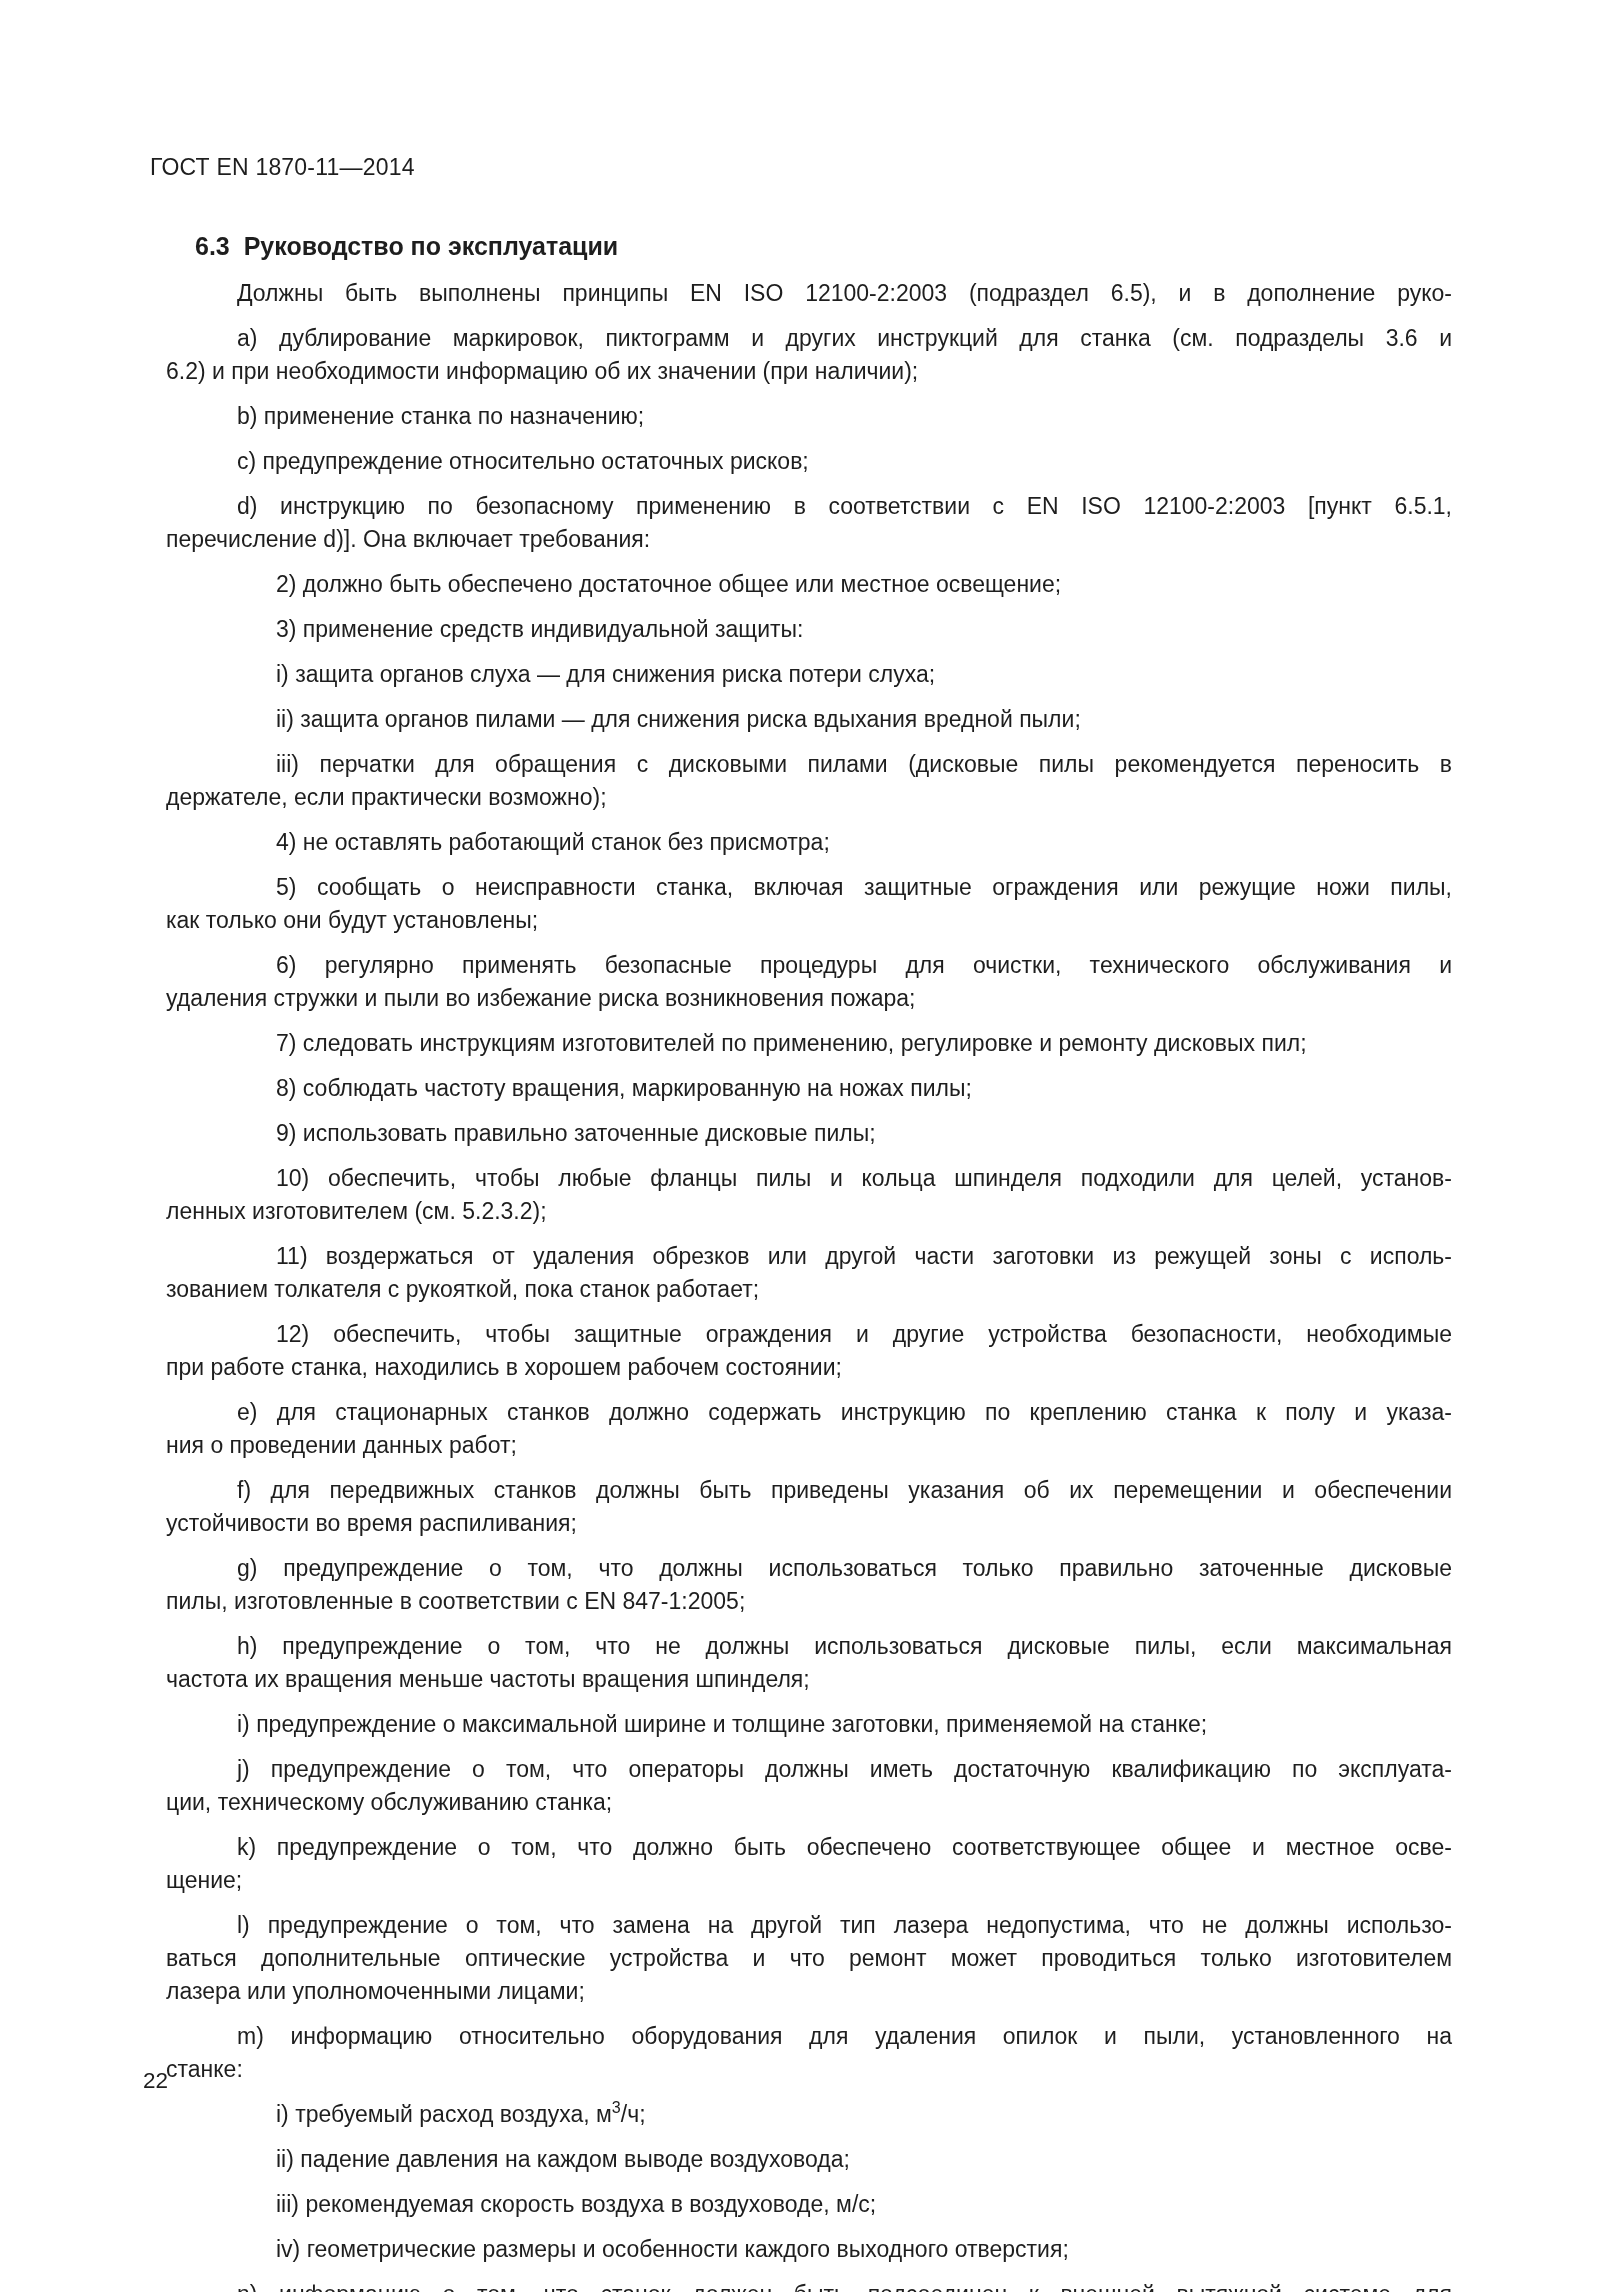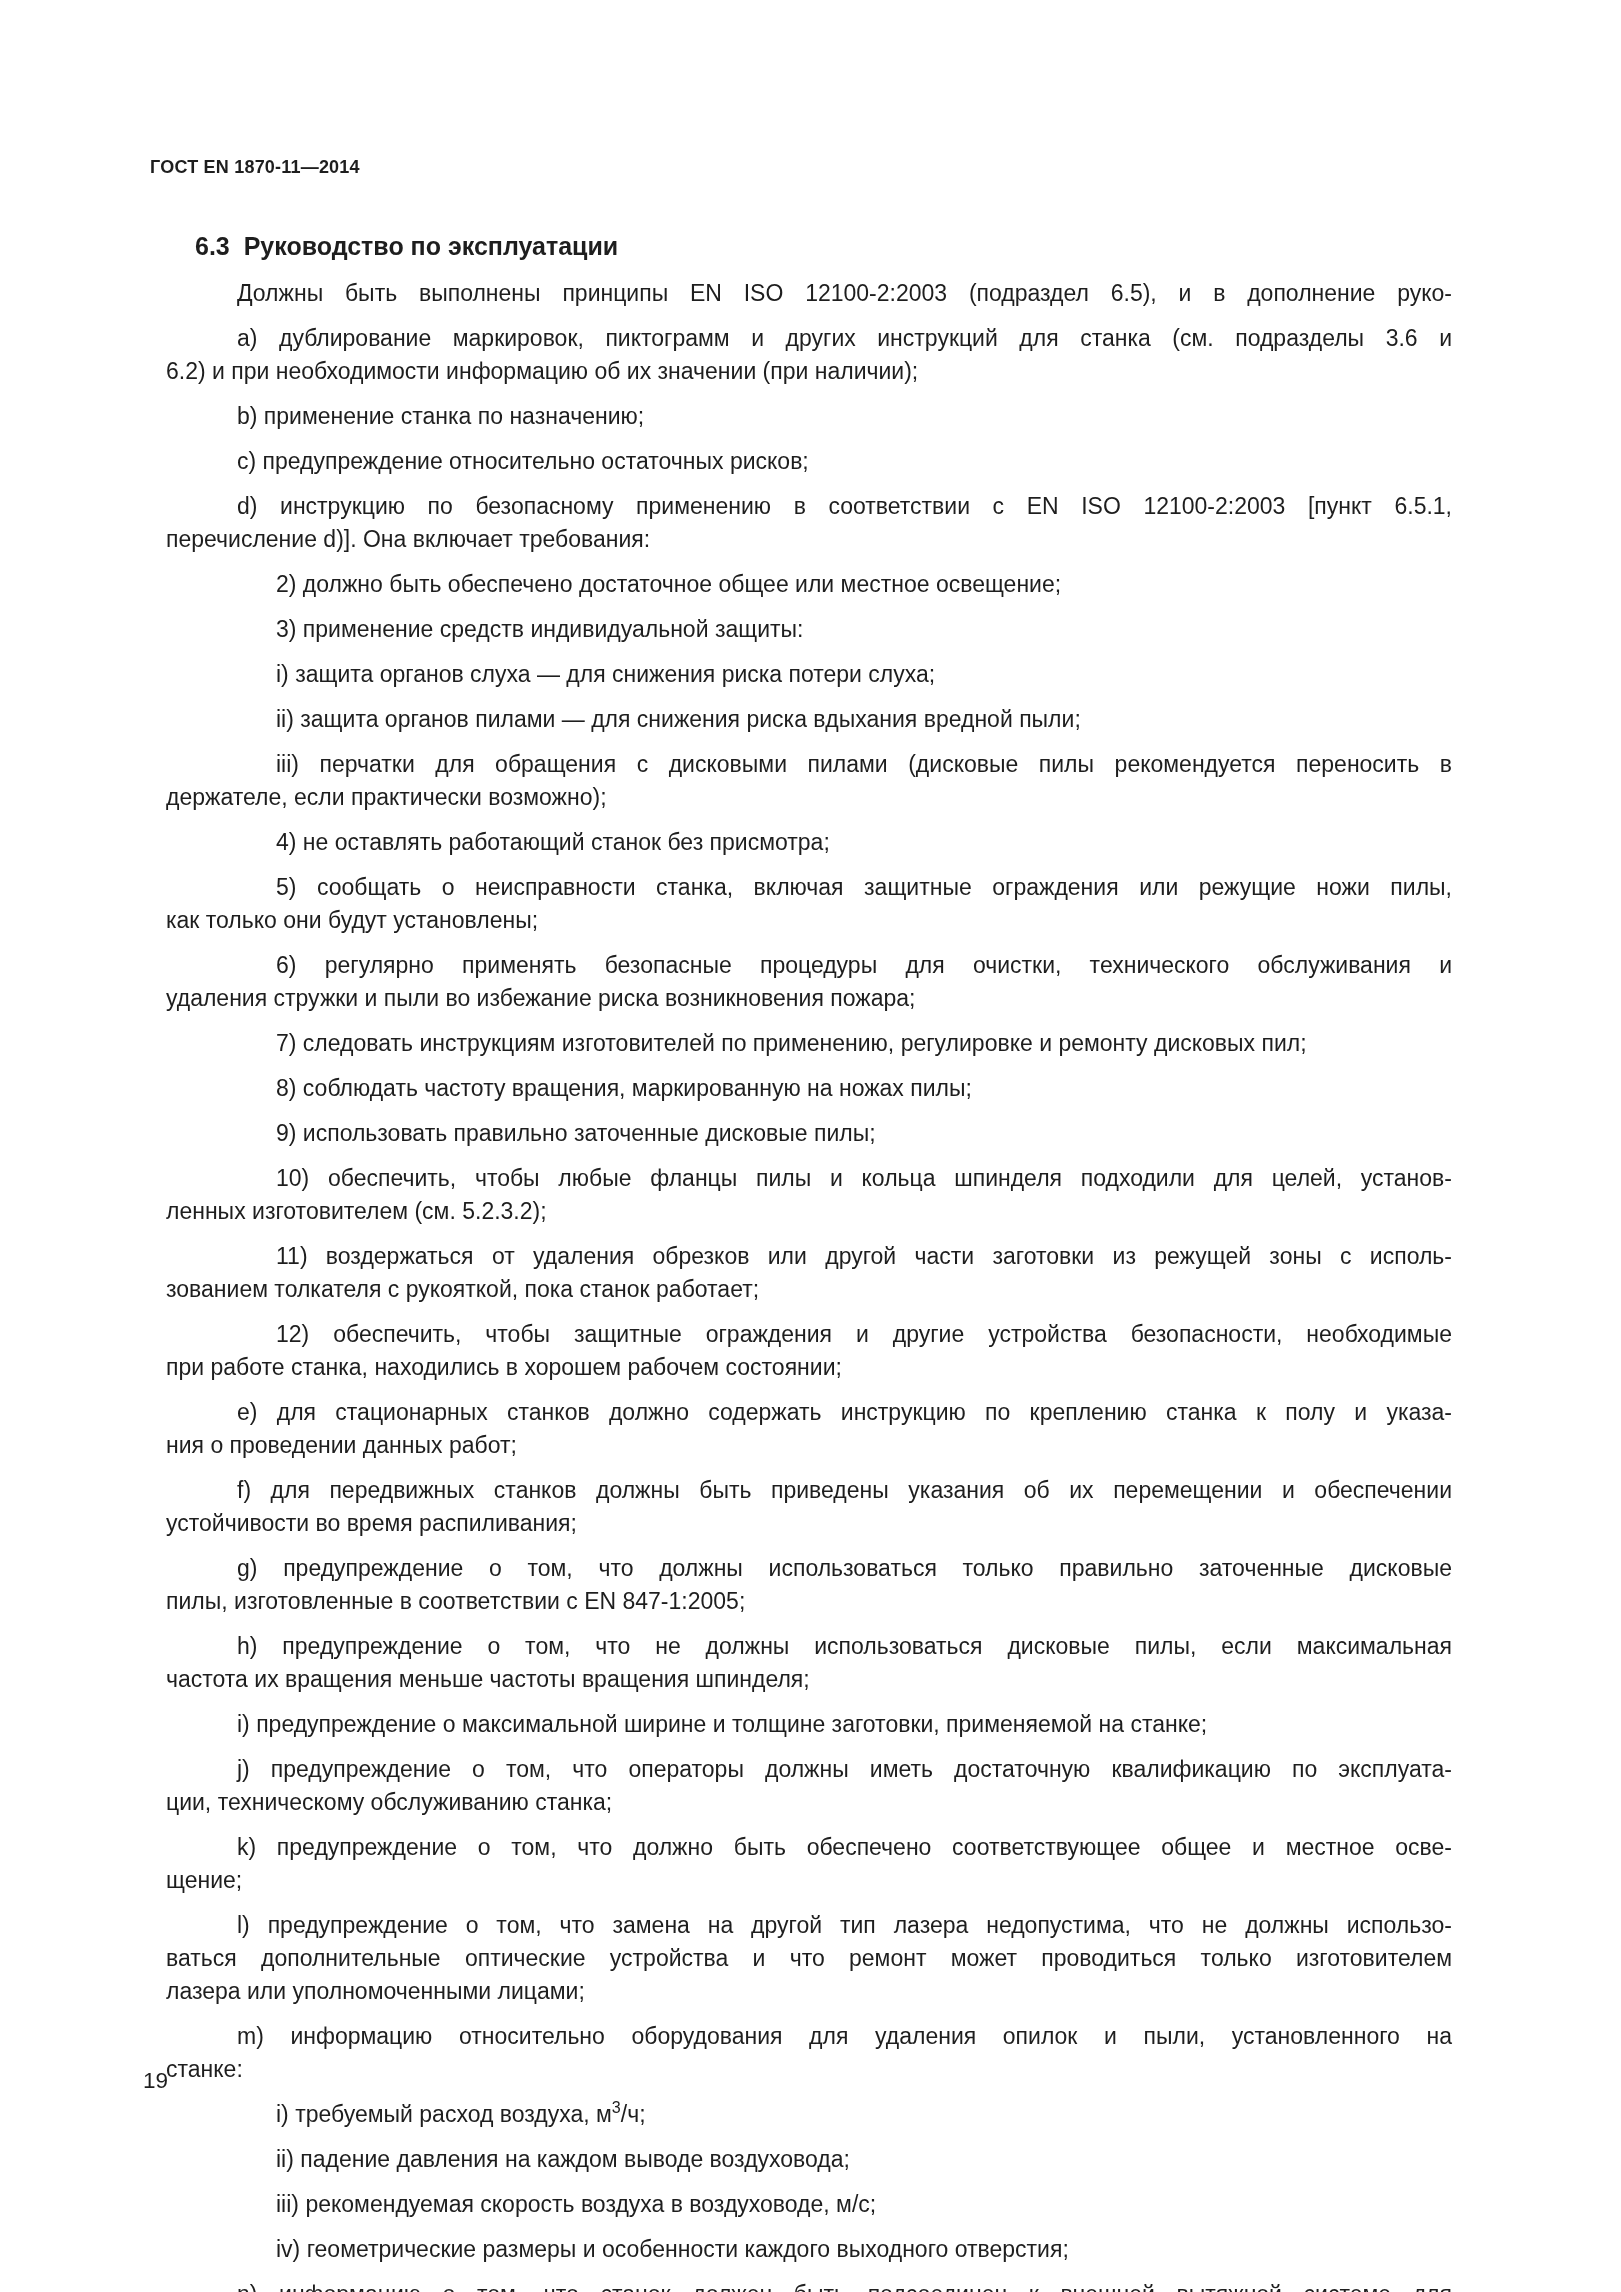--- a/index.html
+++ b/index.html
@@ -19,23 +19,23 @@
   }
   .content {
     position: absolute;
     left: 154px;
     top: 0;
     width: 1310px;
   }
   .doc-header {
     margin-top: 153px;
     margin-left: -3.9px;
-    font-size: 18px;
+    font-size: 23px;
     line-height: 29px;
-    font-weight: bold;
+    font-weight: normal;
     letter-spacing: 0.2px;
   }
   .section-heading {
     margin-top: 48px;
     padding-left: 41px;
     font-size: 25px;
     line-height: 32px;
     font-weight: bold;
     white-space: pre-wrap;
   }
@@ -186,15 +186,15 @@
         </div>
         <div class="para indent2">
           <div class="line first">iv) геометрические размеры и особенности каждого выходного отверстия;</div>
         </div>
         <div class="para indent1">
           <div class="line first just">n) информацию о том, что станок должен быть подсоединен к внешней вытяжной системе для</div>
           <div class="line">удаления опилок и пыли.</div>
         </div>
       </div>
   </div>
-  <div class="page-number">19</div>
+  <div class="page-number">22</div>
 </div>
 
 
 </body></html>

